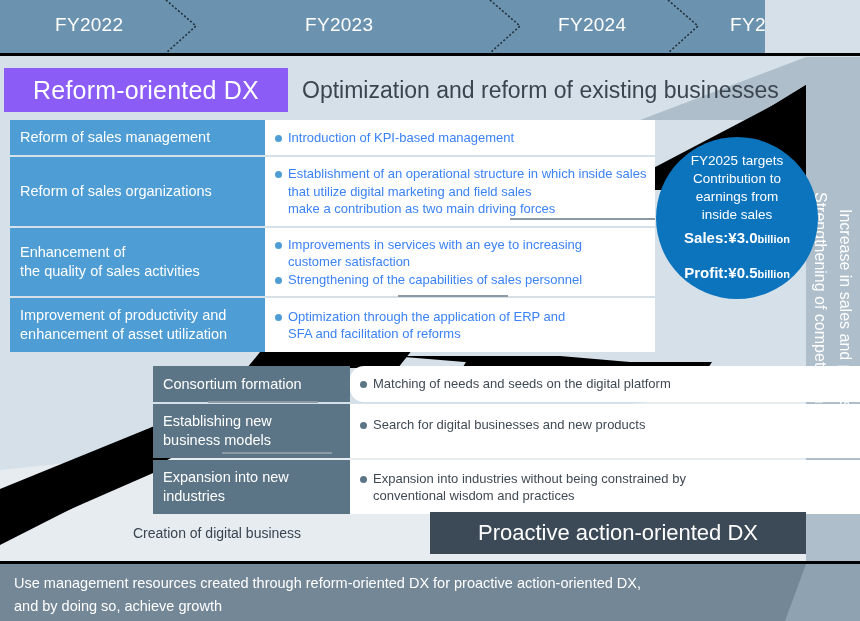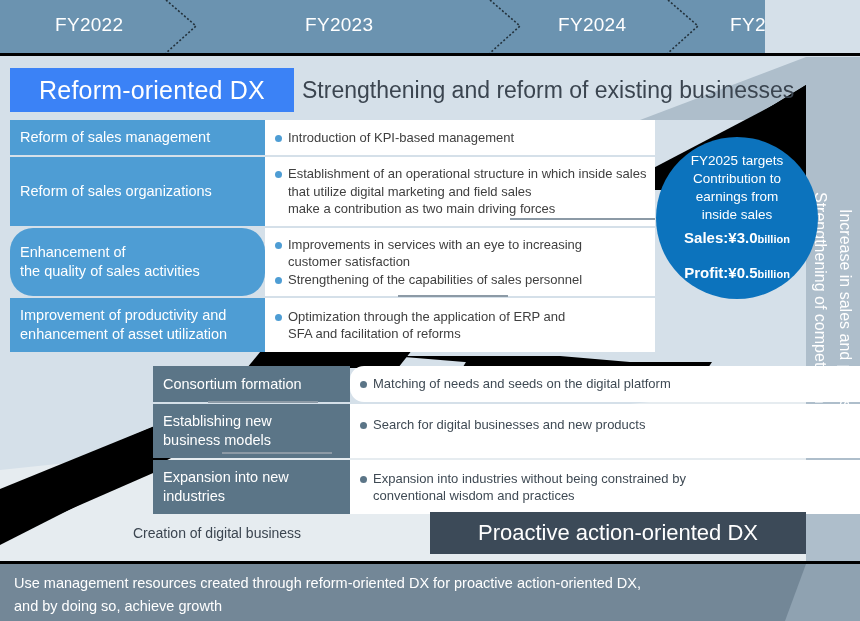--- a/index.html
+++ b/index.html
@@ -72,23 +72,23 @@
     color: #ffffff;
     font-size: 16px;
     line-height: 25px;
     text-align: center;
     white-space: pre-line;
   }
 
   
   .dx-badge {
     position: absolute;
-    left: 10px; top: 68px;
+    left: 4px; top: 68px;
     width: 284px; height: 44px;
-    background: #3b82f6;
+    background: #8b5cf6;
     color: #ffffff;
     font-size: 25px;
     display: flex;
     align-items: center;
     justify-content: center;
     letter-spacing: .2px;
   }
   .dx-caption {
     position: absolute;
     left: 302px; top: 68px;
@@ -127,21 +127,21 @@
     flex: 1;
     box-sizing: border-box;
     background: #ffffff;
     padding: 8px 4px 8px 10px;
     display: flex;
     flex-direction: column;
     justify-content: center;
   }
   .bullet-line {
     position: relative;
-    color: #404040;
+    color: #3b82f6;
     font-size: 13px;
     line-height: 17.5px;
     padding-left: 13px;
     white-space: pre-line;
   }
   .bullet-line::before {
     content: "";
     position: absolute;
     left: 0; top: 6px;
     width: 7px; height: 7px;
@@ -300,42 +300,42 @@
     <polygon points="806,556 860,556 860,621 806,621" fill="#000000" opacity="0"></polygon>
   </svg>
 
   <div class="vbar"></div>
   <div class="vbar-text">
     <span>Increase in sales and profits/
 Strengthening of competitiveness</span>
   </div>
 
   <div class="dx-badge">Reform-oriented DX</div>
-  <div class="dx-caption">Strengthening and reform of existing businesses</div>
+  <div class="dx-caption">Optimization and reform of existing businesses</div>
 
   <div class="table-upper">
 
     <div class="row">
       <div class="cell-head">Reform of sales management</div>
       <div class="cell-body" style="min-height:34px;">
         <div class="bullet-line">Introduction of KPI-based management</div>
       </div>
     </div>
 
     <div class="row">
       <div class="cell-head">Reform of sales organizations</div>
       <div class="cell-body" style="min-height:67px;">
         <div class="bullet-line">Establishment of an operational structure in which inside sales
 that utilize digital marketing and field sales
 make a contribution as two main driving forces</div>
       </div>
     </div>
 
     <div class="row">
-      <div class="cell-head" style="white-space:pre-line;border-radius:23px;">Enhancement of
+      <div class="cell-head" style="white-space:pre-line;">Enhancement of
 the quality of sales activities</div>
       <div class="cell-body" style="min-height:67px;">
         <div class="bullet-line">Improvements in services with an eye to increasing
 customer satisfaction</div>
         <div class="bullet-line">Strengthening of the capabilities of sales personnel</div>
       </div>
     </div>
 
     <div class="row">
       <div class="cell-head" style="white-space:pre-line;">Improvement of productivity and

